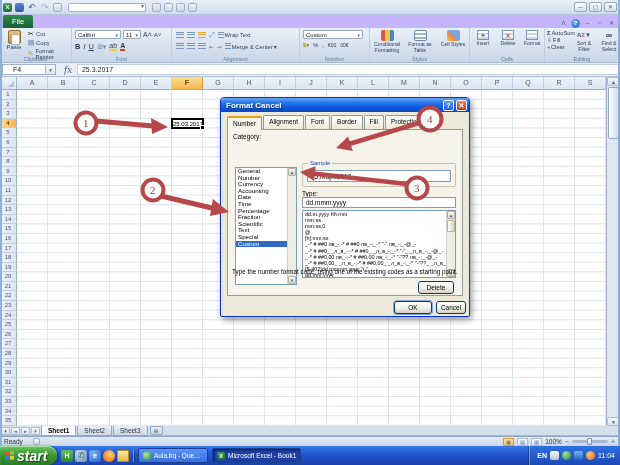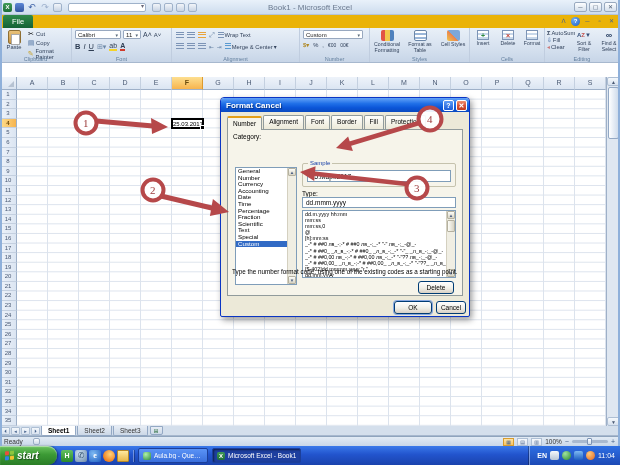--- a/index.html
+++ b/index.html
@@ -16,21 +16,21 @@
   .undo,.redo{color:#3f63a8;font-size:9px;width:10px}
   .redo{color:#9db0cc}
   .gray-ico{background:linear-gradient(#f2f5f9,#c8d4e4);border:1px solid #9fb2ca}
   .qat-combo{width:78px;height:9px;background:#fff;border:1px solid #9fb2ca;border-radius:2px;margin:0 3px;position:relative}
   .qat-combo:after{content:"▾";position:absolute;right:1px;top:-2px;font-size:6px;color:#667}
   .t-title{position:absolute;left:0;width:620px;text-align:center;font-size:8px;color:#6b7a8f;pointer-events:none}
   .winbtns{margin-left:auto;display:flex;gap:2px;z-index:2}
   .wbtn{width:13px;height:10px;background:linear-gradient(#fdfeff,#d4dfec);border:1px solid #98a9bf;border-radius:2px;font-size:6px;line-height:8px;text-align:center;color:#4a5a70}
 
   
-  .tabrow{position:absolute;left:0;top:15px;width:620px;height:13px;background:#eab308;display:flex;align-items:center;z-index:5}
+  .tabrow{position:absolute;left:0;top:15px;width:620px;height:13px;background:#c4b5fd;display:flex;align-items:flex-end;z-index:5}
   .file-tab{height:13px;padding:0 9px;background:linear-gradient(#2f8a4c,#156236);color:#fff;font-size:7.5px;line-height:13px;border-radius:2px 2px 0 0;margin-left:3px}
   .rtab{height:13px;padding:0 6px;font-size:7.5px;line-height:13px;color:#1e3b5f}
   .rtab.active{background:linear-gradient(#fbfdff,#e7eef7);border:1px solid #99a9c0;border-bottom:none;border-radius:2px 2px 0 0;color:#1e3b5f}
   .tabrow-right{margin-left:auto;display:flex;align-items:center;gap:3px;padding-right:4px}
   .mini-ico{width:9px;height:9px;font-size:6px;line-height:9px;text-align:center;color:#44618c}
   .help-ico{background:radial-gradient(circle at 35% 30%,#6fb0f5,#1d5dc8);border-radius:50%;color:#fff;font-weight:bold}
 
   
   .ribbon{position:absolute;left:0;top:28px;width:620px;height:35px;background:linear-gradient(#e9f0f8,#d2deed 70%,#c7d5e7);border-bottom:1px solid #a7b8ce;z-index:5}
   .rgroup{position:absolute;top:0;height:34px;border-right:1px solid #c0cddf}
@@ -114,21 +114,21 @@
   .zoomtrack{width:36px;height:3px;background:#a9b9cf;border-radius:2px;position:relative}
   .zoomthumb{position:absolute;left:15px;top:-2px;width:5px;height:7px;background:linear-gradient(#fdfeff,#cfdcec);border:1px solid #7e94b5;border-radius:1px}
   .zpm{font-size:7px;color:#44618c}
 
   
   .taskbar{position:absolute;left:0;top:446px;width:620px;height:19px;background:linear-gradient(#3a79ea,#2254cd 45%,#1a43ad);z-index:6;display:flex;align-items:center}
   .startbtn{height:19px;width:57px;background:linear-gradient(#6cc45f,#3c9a35 45%,#2a7d26);border-radius:0 9px 9px 0;display:flex;align-items:center;gap:3px;padding-left:5px;box-shadow:inset 0 1px 1px rgba(255,255,255,.5),1px 0 2px rgba(0,0,0,.4)}
   .flag{width:9px;height:9px;display:grid;grid-template-columns:4px 4px;grid-template-rows:4px 4px;gap:1px;transform:skewY(-6deg)}
   .flag i{border-radius:1px}
   .f1{background:#e8503c}.f2{background:#8cc63e}.f3{background:#2f83e8}.f4{background:#f2c230}
-  .start-label{color:#fff;font-weight:bold;font-style:italic;font-size:10px;text-shadow:1px 1px 1px rgba(0,0,0,.5)}
+  .start-label{color:#fff;font-weight:bold;font-style:italic;font-size:14px;text-shadow:1px 1px 1px rgba(0,0,0,.5)}
   .qlaunch{display:flex;align-items:center;gap:2px;padding:0 4px;border-right:1px solid rgba(255,255,255,.35);box-shadow:1px 0 0 rgba(0,0,0,.25)}
   .qlico{width:12px;height:12px;border-radius:2px;font-size:8px;line-height:12px;text-align:center;color:#fff}
   .ql-h{background:linear-gradient(#63c063,#2a8a2a);font-size:7px;font-weight:bold}
   .ql-ph{background:radial-gradient(circle at 35% 30%,#cfe3f5,#6b88a8);color:#2b4a68}
   .ql-e{background:radial-gradient(circle at 35% 30%,#7db9f2,#1f5fc2);font-family:"Liberation Serif",serif;font-weight:bold}
   .ql-ff{background:radial-gradient(circle at 60% 35%,#ffd37a,#f07f1e 70%);border-radius:50%}
   .ql-fold{background:linear-gradient(#ffe9a0,#e8b84a);border:1px solid #b78a28;border-radius:1px}
   .taskbtn{height:15px;margin-left:4px;border-radius:2px;display:flex;align-items:center;gap:3px;padding:0 4px;font-size:6.5px;color:#fff;border:1px solid #1c3f9a;background:linear-gradient(#5a93f6,#3a6fdd);max-width:70px;white-space:nowrap;overflow:hidden}
   .taskbtn .lbl{overflow:hidden;text-overflow:ellipsis}
   .taskbtn.active{background:#1d3f9f;box-shadow:inset 1px 1px 2px rgba(0,0,0,.5);max-width:92px}
@@ -186,21 +186,20 @@
 
   .edgeL,.edgeR{position:absolute;top:0;bottom:19px;width:2px;background:#8fb0da;z-index:6}
   .edgeL{left:0}.edgeR{right:0}
 </style>
 </head>
 <body>
 
 <div class="screen">
 
   <div class="titlebar">
-    <div class="t-title">Book1 - Microsoft Excel</div>
     <div class="qat">
       <div class="qicon xl-logo">X</div>
       <div class="qicon save"></div>
       <div class="qicon undo">↶</div>
       <div class="qicon redo">↷</div>
       <div class="qicon gray-ico"></div>
       <div class="qat-combo"></div>
       <div class="qicon gray-ico"></div>
       <div class="qicon gray-ico"></div>
       <div class="qicon gray-ico"></div>
@@ -357,20 +356,26 @@
         <div class="two-line">Sort &amp; Filter</div>
       </div>
       <div class="edit2" style="left:51px">
         <div class="az-ico" style="font-size:9px;color:#223a5e">∞</div>
         <div class="two-line">Find &amp; Select</div>
       </div>
       <div class="glabel">Editing</div>
     </div>
   </div>
 
+  <div class="fbar">
+    <div class="namebox">F4</div>
+    <div class="nb-drop">▼</div>
+    <div class="fx">fx</div>
+    <div class="fcontent">25.3.2017</div>
+  </div>
 
   <div class="colheads">
     <div class="corner"></div>
     <div id="col-list" style="display:flex">
         <div class="colh">A</div>
         <div class="colh">B</div>
         <div class="colh">C</div>
         <div class="colh">D</div>
         <div class="colh">E</div>
         <div class="colh sel">F</div>

